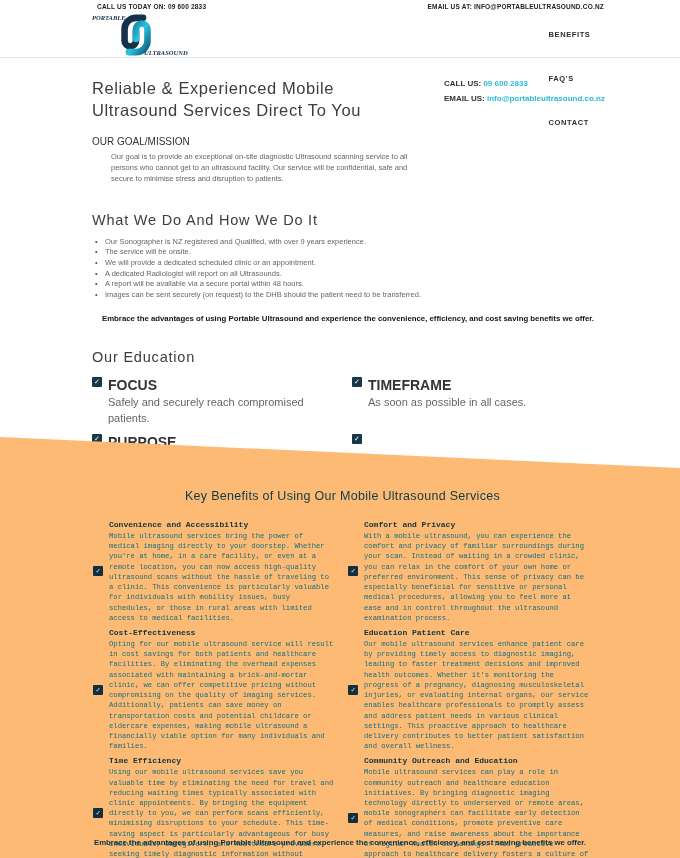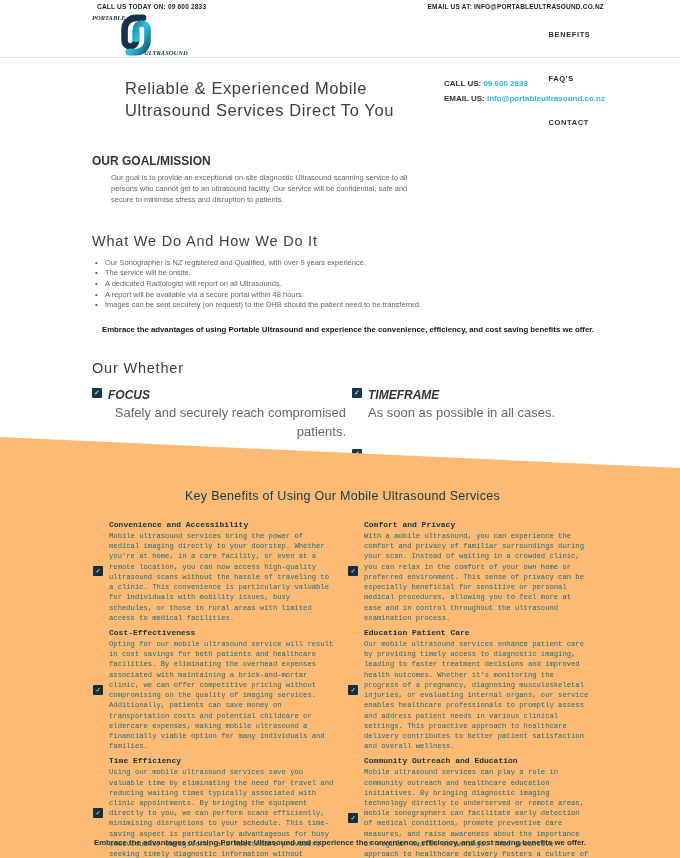--- a/index.html
+++ b/index.html
@@ -23,43 +23,43 @@
   .nav { display:flex; gap:35px;flex-direction:column; }
   .nav a { font-size:7.5px; font-weight:bold; letter-spacing:.6px; color:#2e2e2e;
            text-decoration:none; cursor:pointer; }
   .nav a.active { color:#47c5dd; }
 
   
   .content { padding:0 76px 0 92px; }
   .hero-row { display:flex; }
   .hero-left { width:312px; }
   h1 { margin-top:20px; font-size:16.5px; font-weight:400; color:#3d3d3d;
-       letter-spacing:.6px; line-height:1.33;margin-left:33px; }
-  .mission-heading { margin-top:32px; font-size:12px; font-weight:bold; color:#333; }
+       letter-spacing:.6px; line-height:1.33; }
+  .mission-heading { margin-top:14px; font-size:10px; font-weight:normal; color:#333; }
   .mission-text { margin-top:4px; font-size:7.5px; line-height:1.5; color:#666; width:300px;margin-left:19px; }
   .hero-right { margin-left:auto; margin-top:21px; width:160px; }
   .contact-line { font-size:8px; font-weight:bold; color:#333; margin-bottom:6px; white-space:nowrap; }
   .contact-line .val { color:#29b8d8; cursor:pointer; }
 
   
   h2 { font-size:14.5px; font-weight:400; color:#3d3d3d; letter-spacing:.8px; }
   .wwd-heading { margin-top:27px; }
   ul.bullets { margin-top:9px; list-style:none; }
   ul.bullets li { position:relative; padding-left:13px; font-size:7.5px; color:#666; line-height:1.42; }
   ul.bullets li::before { content:"•"; position:absolute; left:3px; top:0; color:#555; }
   .emphasis { margin-top:14px; text-align:center; font-size:7.8px; font-weight:bold; color:#141414; }
 
   
   .strategy-heading { margin-top:26px; }
   .strategy-grid { margin-top:12px; display:grid; grid-template-columns:260px auto; column-gap:0; row-gap:7px; }
   .check-item { display:flex; align-items:flex-start; }
   .checkbox { flex:0 0 auto; width:10px; height:10px; background:#17374a; border-radius:1px;
               color:#fff; font-size:7px; line-height:10px; text-align:center; margin-right:6px; margin-top:0; }
-  .check-body .ci-title { font-size:12px; font-weight:bold; color:#333; margin-bottom:2px;font-style:italic; }
-  .check-body .ci-text { font-size:13px; color:#666; line-height:1.45; max-width:238px;text-align:right; }
+  .check-body .ci-title { font-size:14px; font-weight:bold; color:#333; margin-bottom:2px; }
+  .check-body .ci-text { font-size:11px; color:#666; line-height:1.45; max-width:238px; }
 
   
   .benefits-band { position:absolute; left:0; top:437px; width:680px; height:421px;
                    background:#fdba74; clip-path:polygon(0 0, 100% 31px, 100% 100%, 0 100%); }
   .benefits-inner { padding:52px 88px 0 93px; }
   .benefits-heading { text-align:center; font-size:12.5px; font-weight:500; color:#0d3b4a;
                       letter-spacing:.3px; }
   .benefits-cols { margin-top:17px; display:grid; grid-template-columns:253px 244px; column-gap:2px; }
   .benefit .checkbox { background:#132f3f; }
   .benefit { display:flex; align-items:center; margin-bottom:5px;font-family:Liberation Mono, monospace; }
@@ -120,27 +120,28 @@
           <span>EMAIL US:</span>
           <span class="val">info@portableultrasound.co.nz</span>
         </div>
       </div>
     </div>
 
     <h2 class="wwd-heading">What We Do And How We Do It</h2>
     <ul class="bullets">
       <li>Our Sonographer is NZ registered and Qualified, with over 9 years experience.</li>
       <li>The service will be onsite.</li>
+      <li>We will provide a dedicated scheduled clinic or an appointment.</li>
       <li>A dedicated Radiologist will report on all Ultrasounds.</li>
       <li>A report will be available via a secure portal within 48 hours.</li>
       <li>Images can be sent securely (on request) to the DHB should the patient need to be transferred.</li>
     </ul>
     <div class="emphasis">Embrace the advantages of using Portable Ultrasound and experience the convenience, efficiency, and cost saving benefits we offer.</div>
 
-    <h2 class="strategy-heading">Our Whether</h2>
+    <h2 class="strategy-heading">Our Education</h2>
     <div class="strategy-grid">
       <div class="check-item">
         <span class="checkbox">✓</span>
         <div class="check-body">
           <div class="ci-title">FOCUS</div>
           <div class="ci-text">Safely and securely reach compromised patients.</div>
         </div>
       </div>
       <div class="check-item">
         <span class="checkbox">✓</span>

